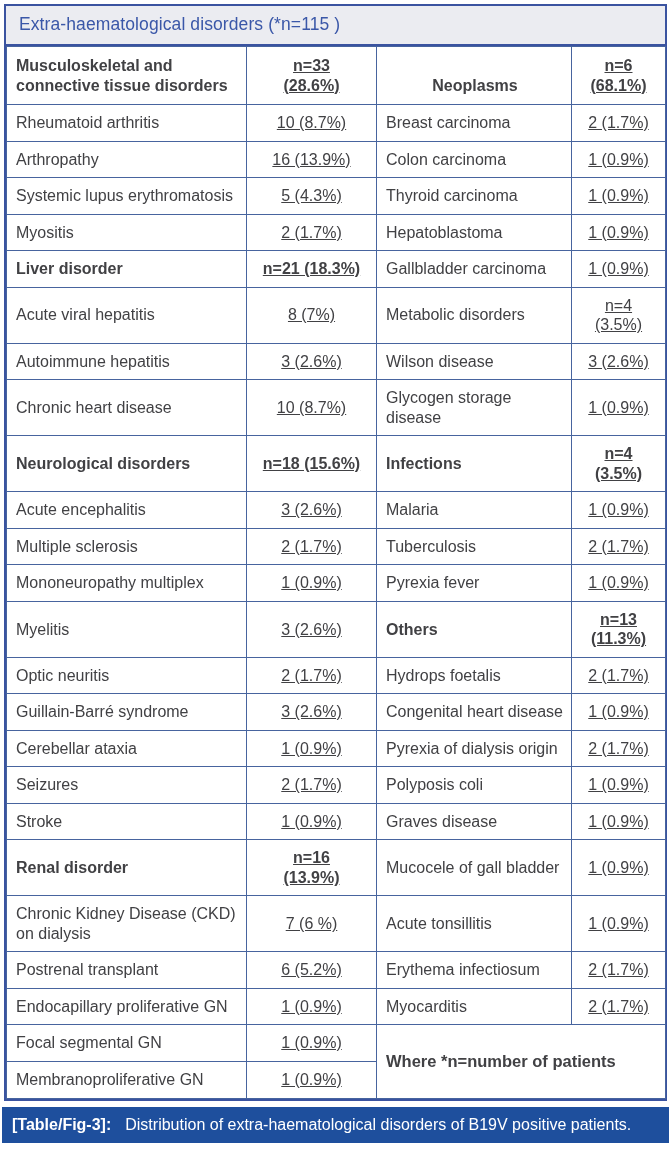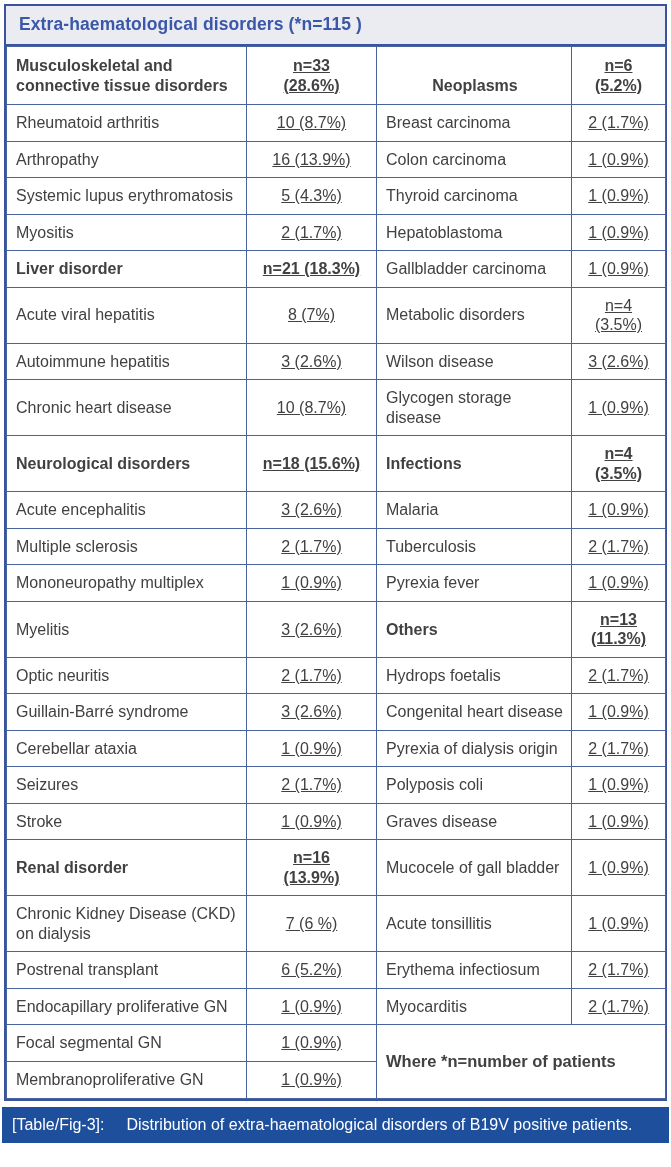--- a/index.html
+++ b/index.html
@@ -21,21 +21,21 @@
   .page{width:671px;}
   .table-frame{
     margin:4px 4px 6px 4px;
     border:2px solid var(--outer_border);
   }
   .title-bar{
     background:var(--title_bg);
     border-bottom:2px solid var(--outer_border);
     padding:8px 13px 9px 13px;
     color:var(--title_text);
-    font-weight:bold;
+    font-weight:normal;
     font-size:17.5px;
     letter-spacing:0.1px;
   }
   table{
     border-collapse:collapse;
     table-layout:fixed;
     width:100%;
   }
   col.c1{width:240px;}
   col.c2{width:130px;}
@@ -65,21 +65,21 @@
   }
   tr.hdr td{padding-top:9px;padding-bottom:9px;}
   .caption{
     background:var(--caption_bg);
     color:var(--caption_text);
     margin:0 2px 2px 2px;
     padding:8px 10px 9px 10px;
     font-size:16px;
     line-height:1.2;
   }
-  .cap-label{font-weight:normal;margin-right:22px;}
+  .cap-label{font-weight:bold;margin-right:14px;}
 </style>
 </head>
 <body>
 
 <div class="page">
   <div class="table-frame">
     <div class="title-bar">
       <span>Extra-haematological disorders (*n=115 )</span>
     </div>
     <table>
@@ -89,21 +89,21 @@
           <col class="c3">
           <col class="c4">
       </colgroup>
       <tbody id="table-body">
           <tr class="hdr">
             <td class="b">Musculoskeletal and connective tissue disorders</td>
             <td class="b cnt">n=33
 (28.6%)</td>
             <td class="b tc vb">Neoplasms</td>
             <td class="b cnt">n=6
-(5.2%)</td>
+(68.1%)</td>
           </tr>
           <tr>
             <td class="">Rheumatoid arthritis</td>
             <td class="cnt">10 (8.7%)</td>
             <td class="">Breast carcinoma</td>
             <td class="cnt">2 (1.7%)</td>
           </tr>
           <tr>
             <td class="">Arthropathy</td>
             <td class="cnt">16 (13.9%)</td>

